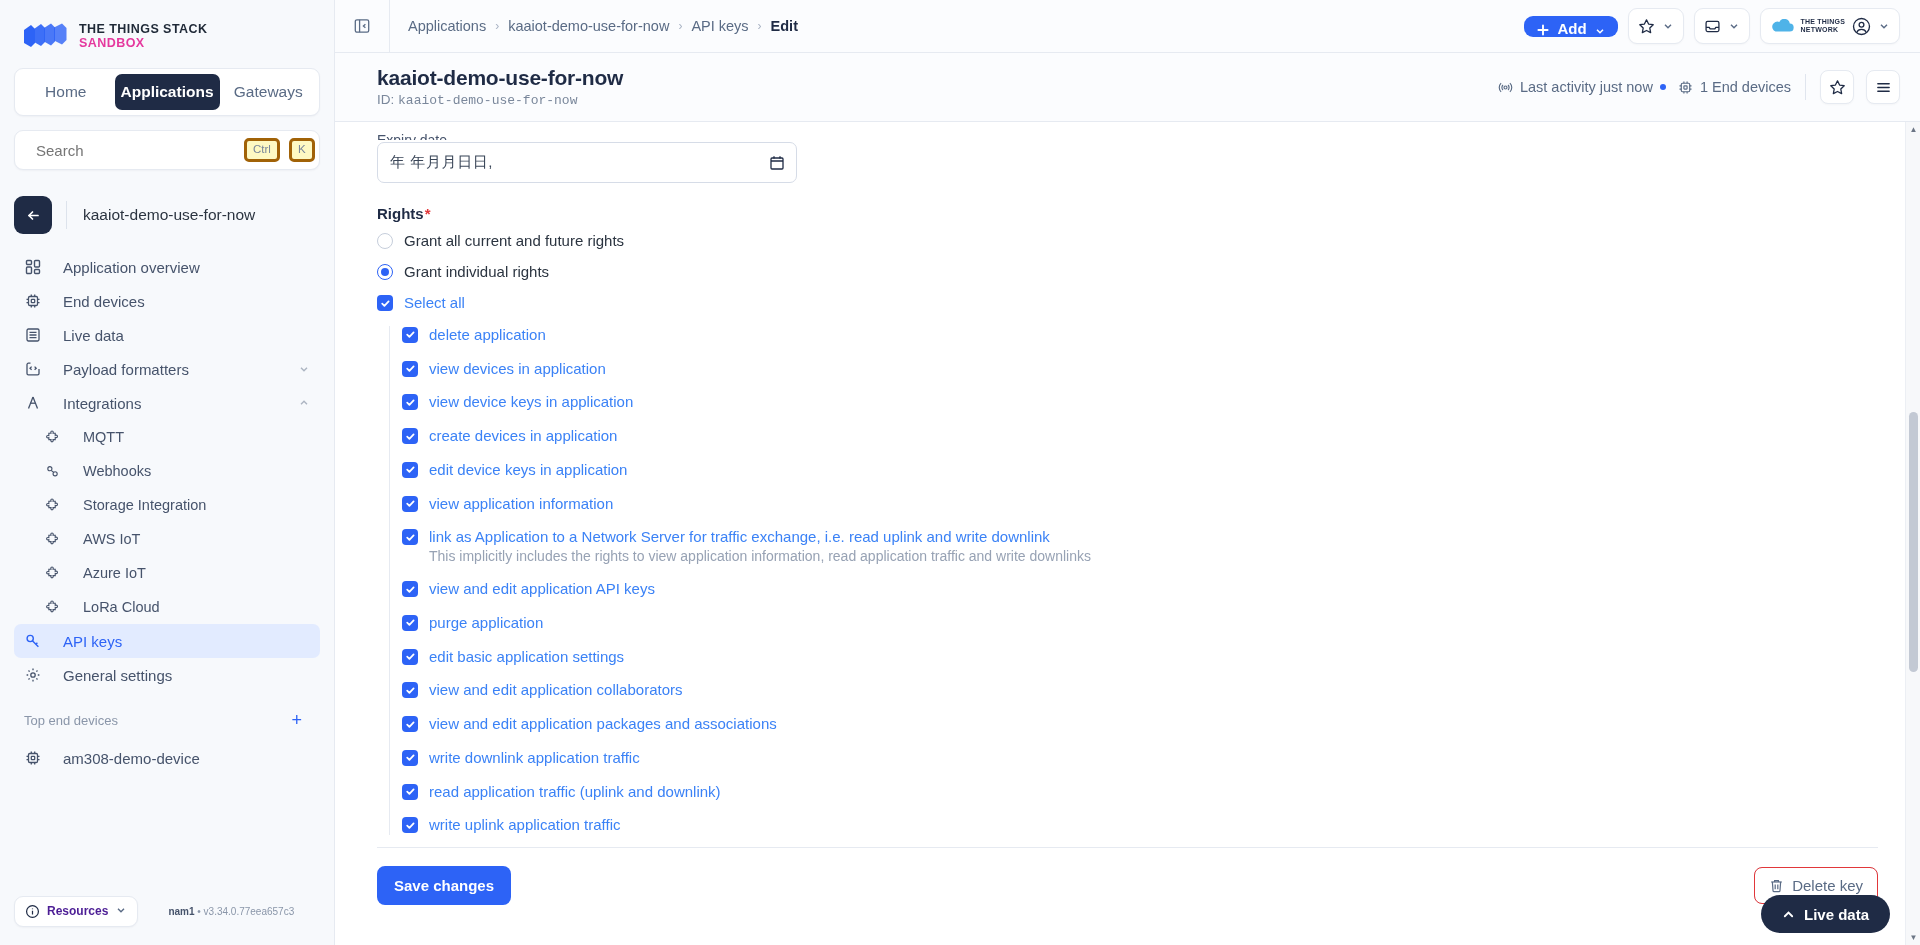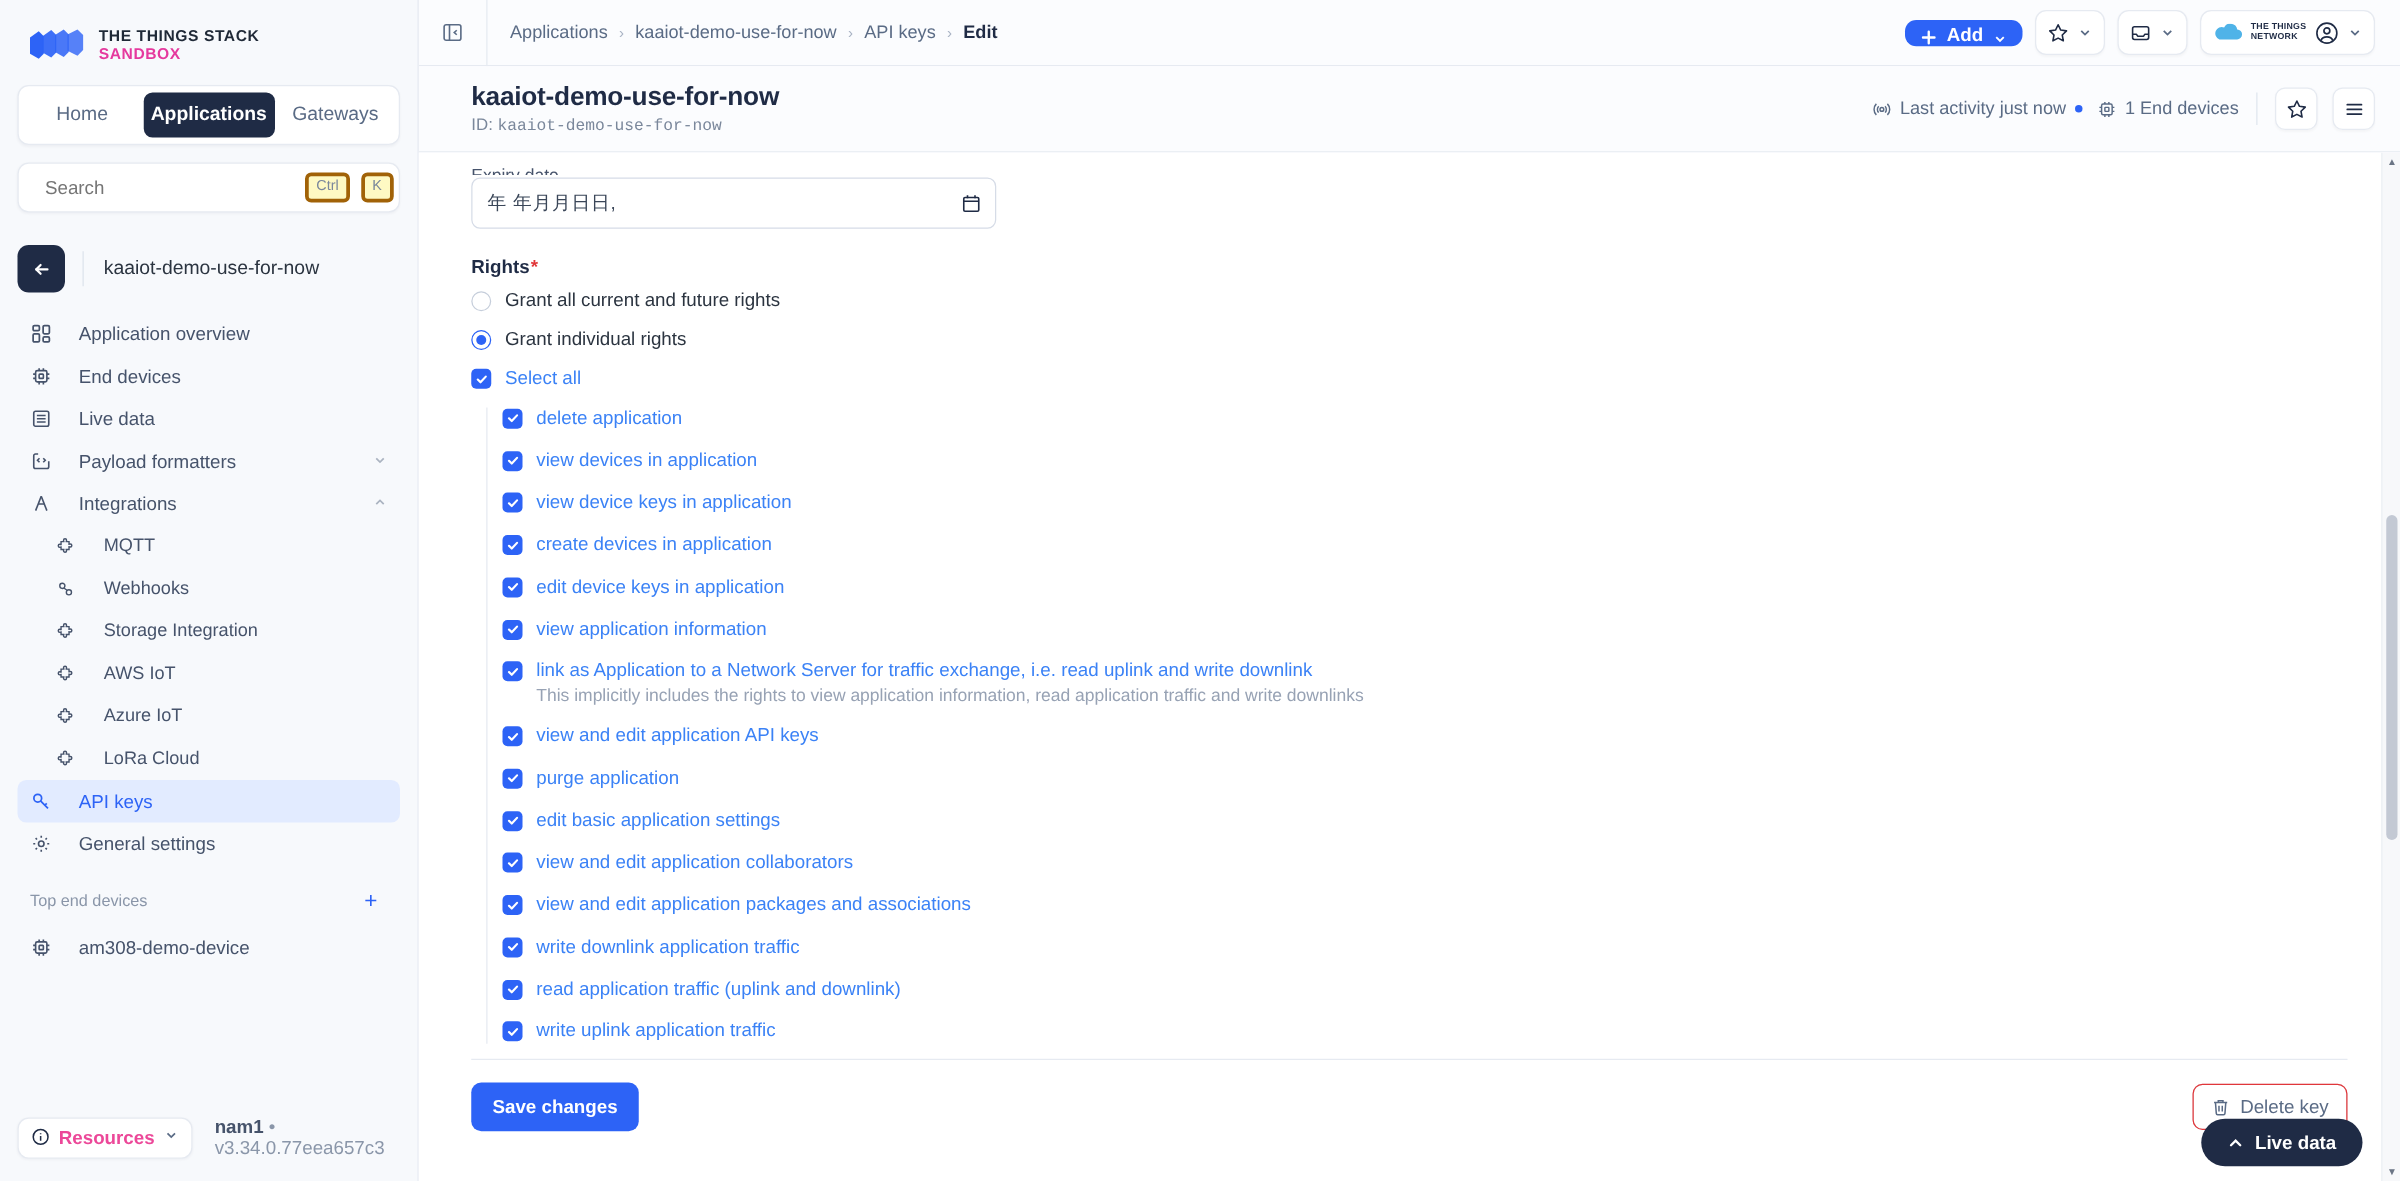--- a/index.html
+++ b/index.html
@@ -78,24 +78,24 @@
     display: flex; align-items: center; justify-content: space-between;
   }
   .plus { color: #2D63F6; font-size: 18px; cursor: pointer; padding-right: 8px; }
 
   .sidefoot {
     margin-top: auto; padding: 16px 14px 18px; display: flex; align-items: center; gap: 18px;
   }
   .resbtn {
     display: flex; gap: 7px; background: #fff;
     border: 1px solid #E6EAF1; border-radius: 9px; padding: 7px 10px;
-    font-size: 15px; font-weight: 600; color: #ec4899; cursor: pointer;
+    font-size: 12px; font-weight: 600; color: #4c1d95; cursor: pointer;
     box-shadow: 0 1px 2px rgba(16,24,40,.04);
   }
-  .version { font-size: 15px; color: #8A96A9; }
+  .version { font-size: 10px; color: #8A96A9; margin-left: 12px; }
   .version b { color: #46536B; }
 
   
   .main { flex: 1; display: flex; flex-direction: column; min-width: 0; background: #fff; }
 
   .topbar {
     height: 53px; background: #FBFCFE; border-bottom: 1px solid #E6EAF1;
     display: flex; align-items: center; padding: 0 20px 0 14px; gap: 14px;
   }
   .panelicon { width: 26px; height: 26px; display: flex; align-items: center; justify-content: center; cursor: pointer; color: #5A6B85; }

